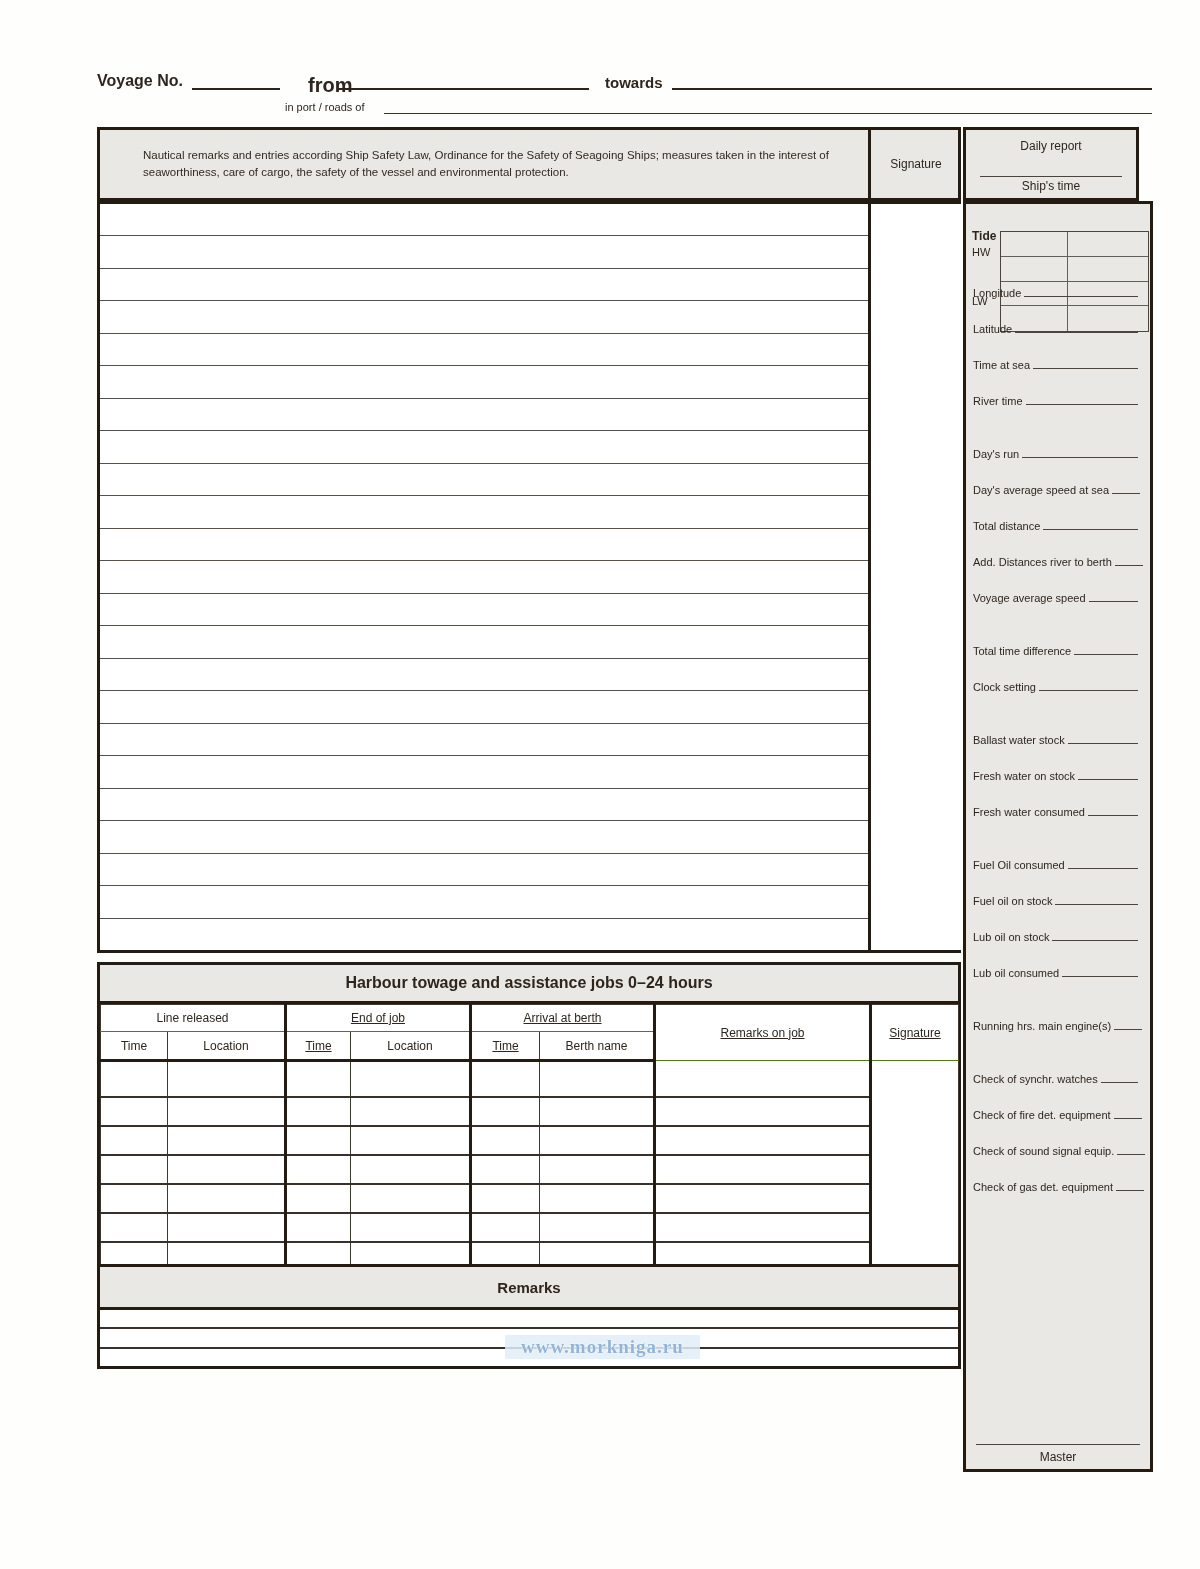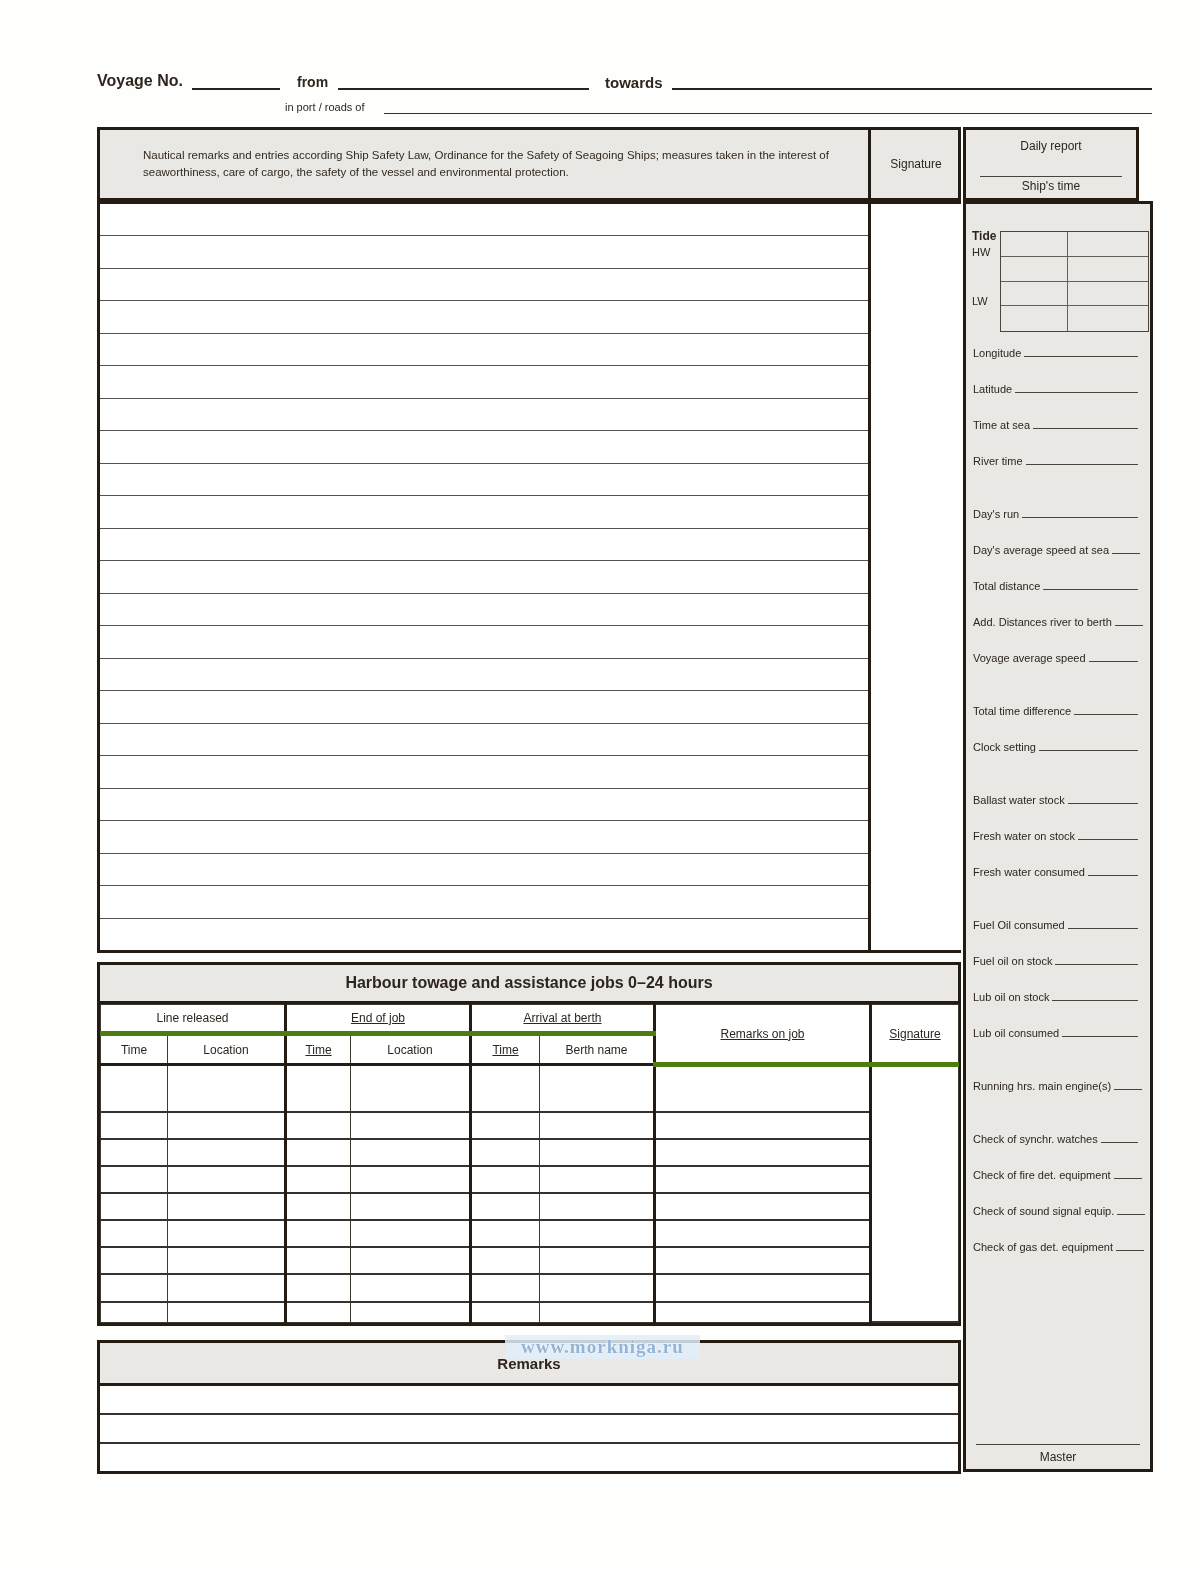--- a/index.html
+++ b/index.html
@@ -31,36 +31,36 @@
 
   
   .tide-head{position:absolute;top:25px;font-size:12px;}
   .tide-table{position:absolute;left:34px;top:27px;width:147px;height:99px;border:1.5px solid #4a443c;
               display:grid;grid-template-columns:67px 1fr;grid-auto-rows:1fr;background:#e9e8e5;}
   .tide-table>div{border-bottom:1px solid #63605a;}
   .tide-table>div:nth-child(odd){border-right:1px solid #63605a;}
   .tide-table>div:nth-child(7),.tide-table>div:nth-child(8){border-bottom:none;}
   .tide-rowlab{position:absolute;left:6px;font-size:11px;}
 
-  .fields{position:absolute;left:7px;right:12px;top:0;padding-top:120px;}
+  .fields{position:absolute;left:7px;right:12px;top:0;padding-top:60px;}
   .fgroup{margin-bottom:17px;}
   .frow{height:36px;display:flex;align-items:flex-end;font-size:11px;}
   .frow .flab{white-space:pre;padding-bottom:1px;}
   .frow .fline{flex:1;border-bottom:1px solid #4a443c;margin-left:3px;margin-bottom:3px;min-width:28px;}
   .master-line{position:absolute;left:10px;right:10px;top:1240px;border-top:1.5px solid #4a443c;}
   .master-lab{position:absolute;left:0;right:0;top:1246px;text-align:center;font-size:12px;}
 
   
   .tw-title{height:36px;background:#e9e8e5;border-bottom:3px solid #241b12;
             display:flex;align-items:center;justify-content:center;font-size:16px;font-weight:bold;}
   table.tw{width:100%;height:calc(100% - 39px);border-collapse:collapse;table-layout:fixed;}
   table.tw td,table.tw th{border:1px solid #3f382f;padding:0;font-weight:normal;font-size:12px;text-align:center;}
   table.tw .gl{border-left:3px solid #241b12;text-decoration:underline;}
   table.tw .hb{border-bottom:3px solid #241b12;}
-  table.tw tr.gh td{border-bottom:5px solid #4d7c0f;height:26px;margin-left:43px;}
+  table.tw tr.gh td{border-bottom:1px solid #4d7c0f;height:26px;margin-left:43px;}
   table.tw tr.sh td{height:27px;}
   table.tw tr.dr td{border-bottom:2px solid #38302a;}
   table.tw tr.dr:last-child td{border-bottom:1px solid #3f382f;}
   table.tw td.sig-span{border-bottom:1px solid #3f382f;background:#fff;}
 
   
   .rm-title{height:40px;background:#e9e8e5;border-bottom:3px solid #241b12;
             display:flex;align-items:center;justify-content:center;font-size:15px;font-weight:bold;}
   .rm-rows{position:absolute;left:0;right:0;top:43px;bottom:0;display:flex;flex-direction:column;background:#fff;}
   .rm-rows>div{flex:1;border-bottom:2px solid #38302a;}
@@ -72,21 +72,21 @@
              text-shadow:0 0 2px #ffffff,0 0 1px #ffffff;}
 </style>
 </head>
 <body>
 
 <div class="page">
 
   <span class="abs bold" style="left:97px;top:72px;font-size:16px;">Voyage No.</span>
   <div class="abs uline" style="left:192px;top:88px;width:88px;"></div>
 
-  <span class="abs bold" style="left:297px;top:74px;font-size:14px;">from</span>
+  <span class="abs bold" style="left:308px;top:74px;font-size:20px;">from</span>
   <div class="abs uline" style="left:338px;top:88px;width:251px;"></div>
 
   <span class="abs bold" style="left:605px;top:74px;font-size:15px;">towards</span>
   <div class="abs uline" style="left:672px;top:88px;width:480px;"></div>
 
   <span class="abs" style="left:285px;top:101px;font-size:11px;">in port / roads of</span>
   <div class="abs uline-thin" style="left:384px;top:113px;width:768px;"></div>
 
   <div class="box" style="left:97px;top:127px;width:864px;height:74px;">
     <div class="desc-text">Nautical remarks and entries according Ship Safety Law, Ordinance for the Safety of Seagoing Ships; measures taken in the interest of seaworthiness, care of cargo, the safety of the vessel and environmental protection.</div>
@@ -369,21 +369,21 @@
             <td class="gl"></td>
             <td></td>
             <td class="gl"></td>
             <td></td>
             <td class="gl"></td>
           </tr>
         </tbody>
     </table>
   </div>
 
-  <div class="box whitebox" style="left:97px;top:1340px;width:864px;height:134px;">
+  <div class="box whitebox" style="left:97px;top:1264px;width:864px;height:105px;">
     <div class="rm-title">Remarks</div>
     <div class="rm-rows" id="remarks-rows">
         <div></div>
         <div></div>
         <div></div>
       </div>
   </div>
 
   <div class="watermark">www.morkniga.ru</div>
 

